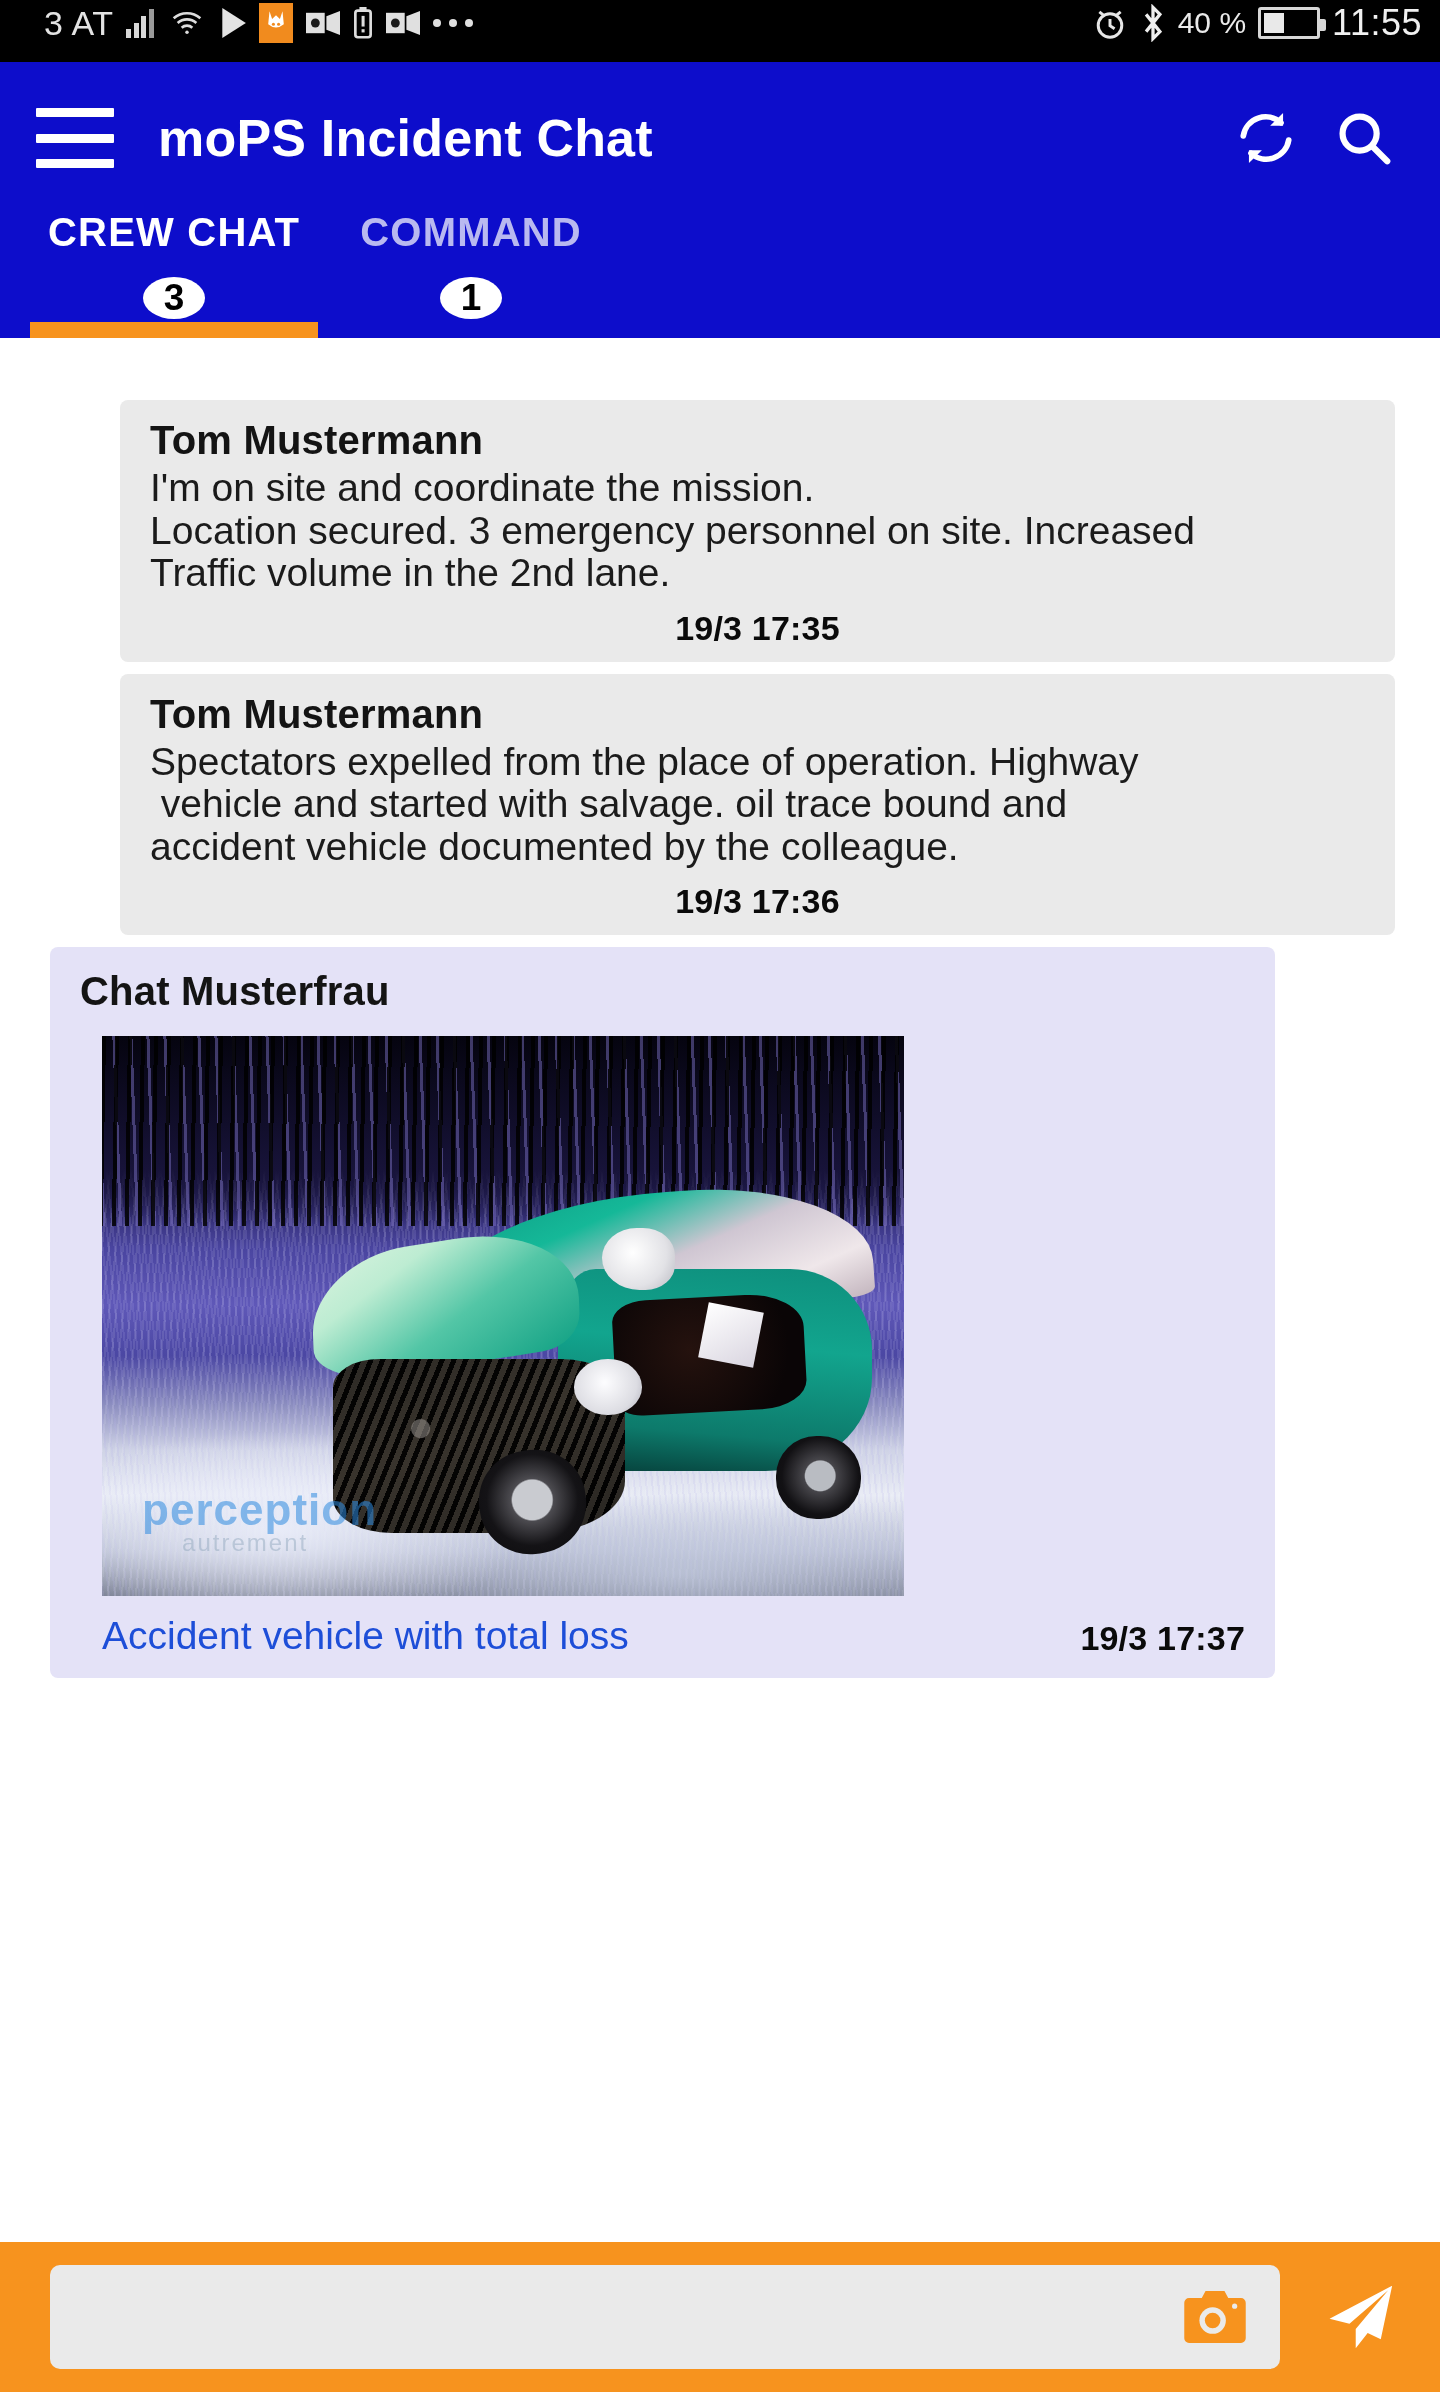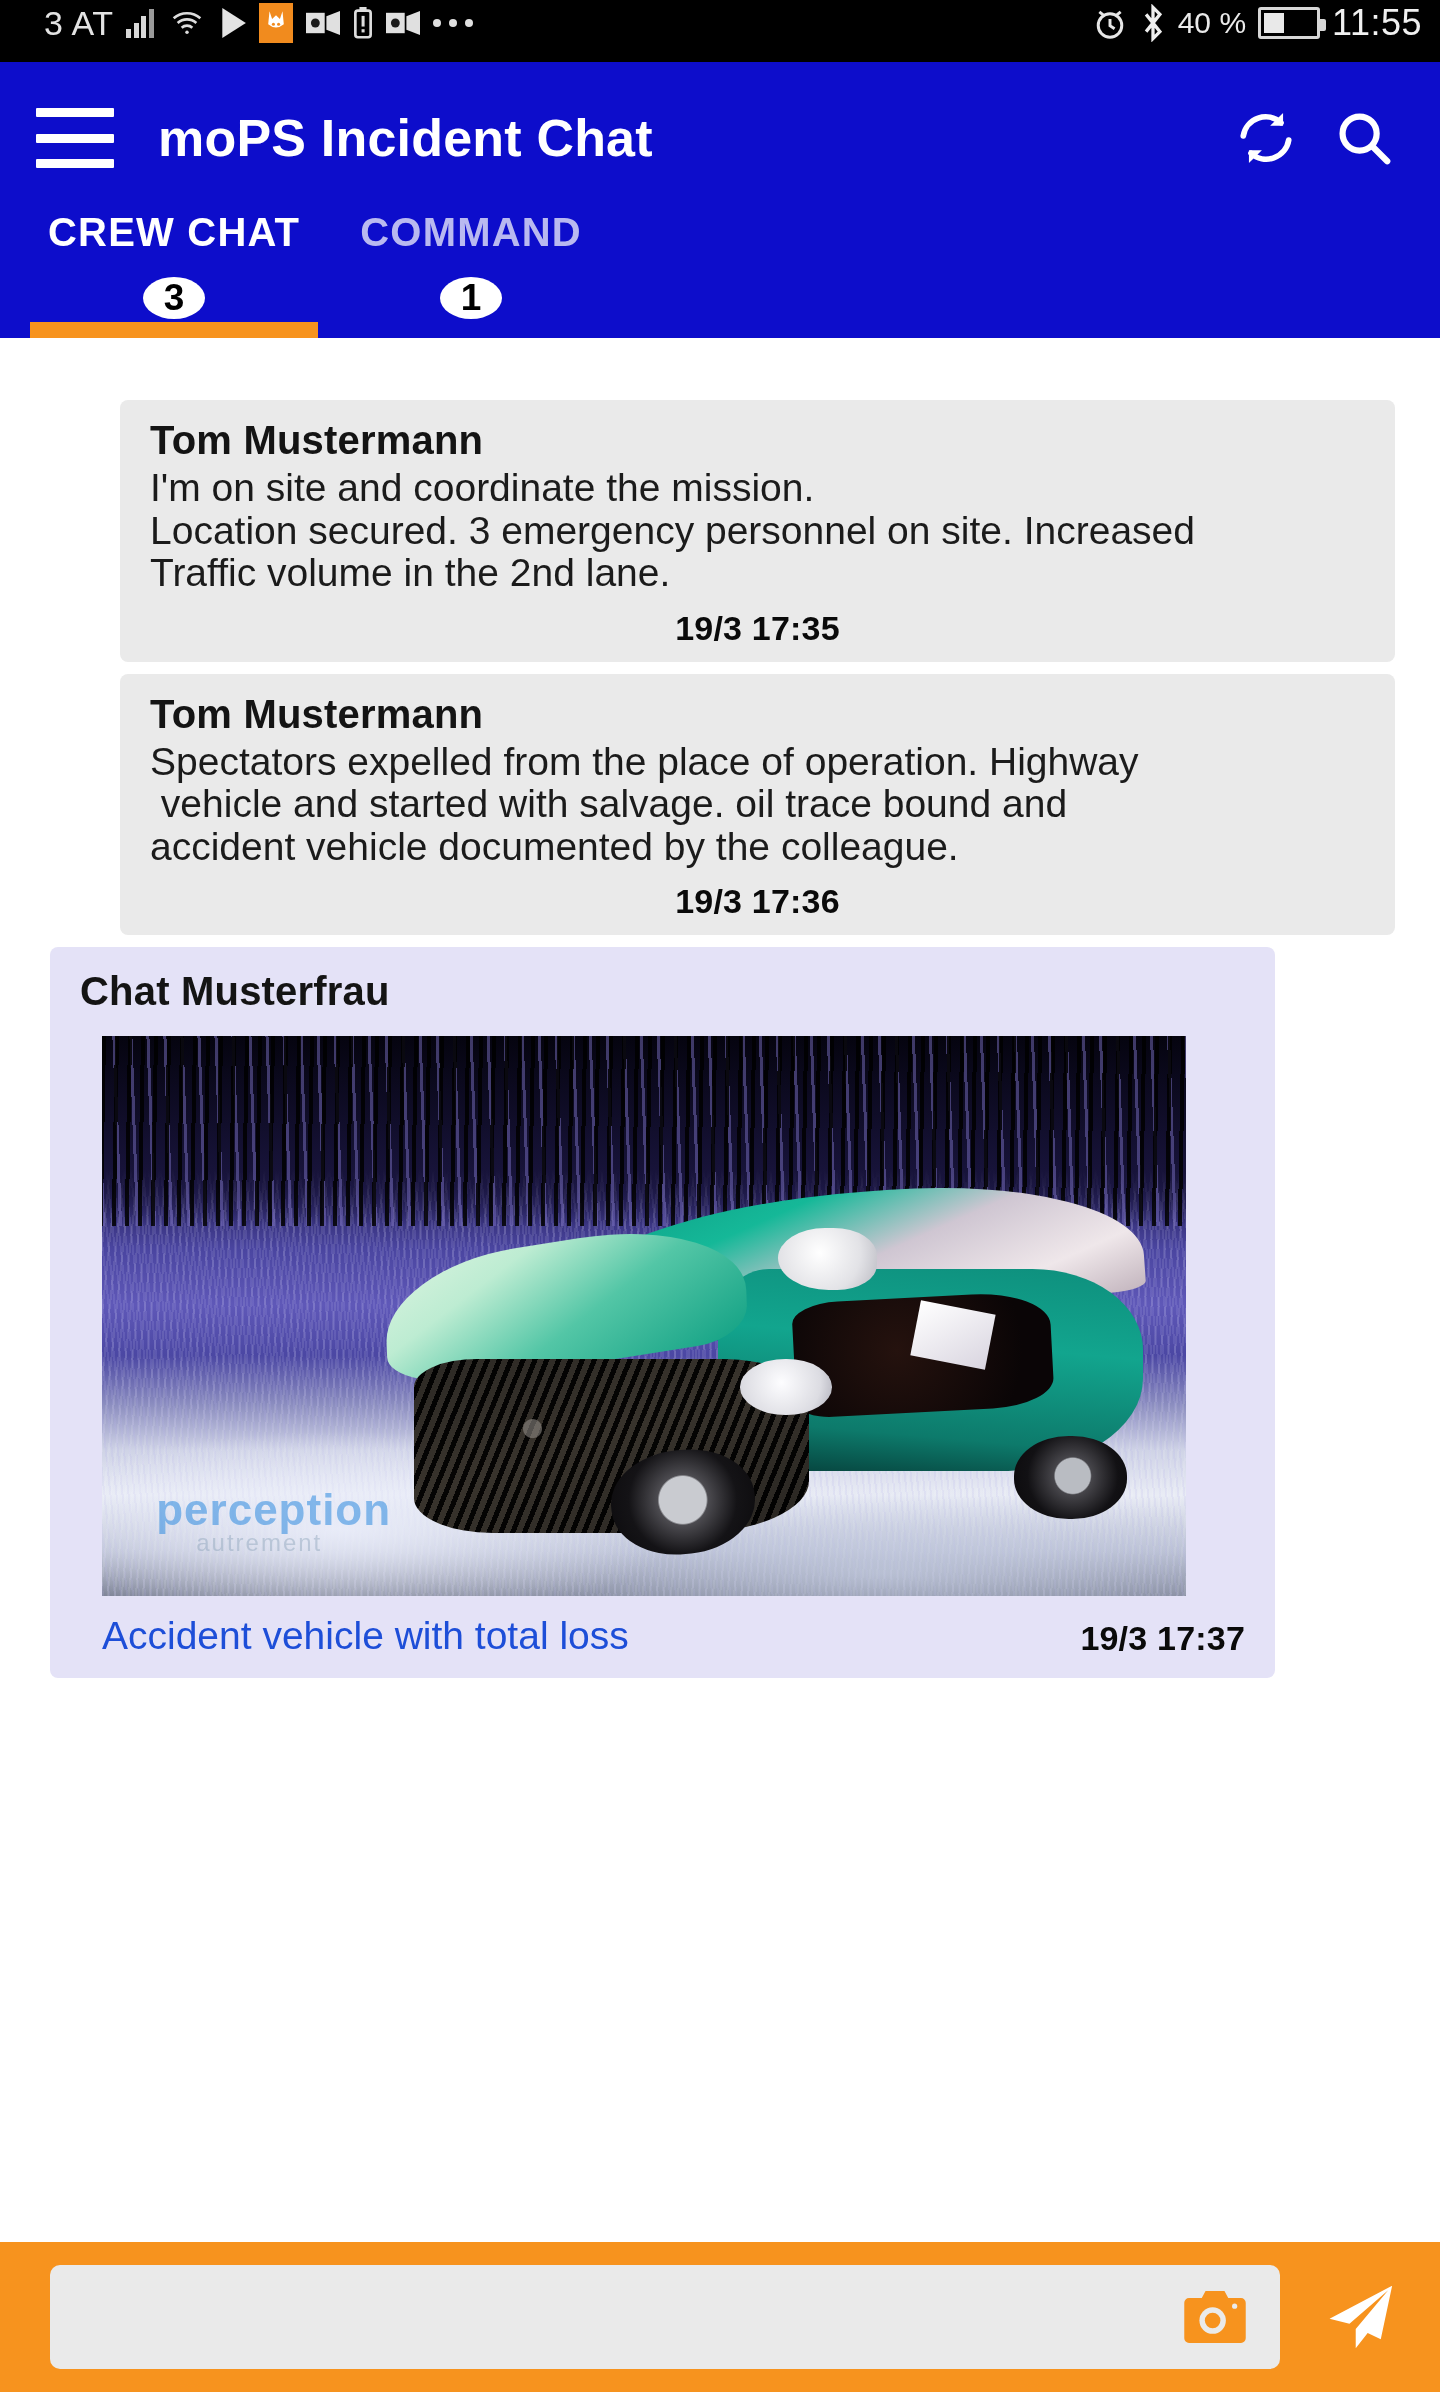--- a/index.html
+++ b/index.html
@@ -112,21 +112,21 @@
   .msg-body { font-size:39px; color:#1b1b1b; line-height:1.09; }
   .msg-body div { white-space:pre-wrap; }
   .msg-time {
     font-size:34px; font-weight:bold; color:#0a0a0a; text-align:right;
     letter-spacing:.2px;
   }
   .timerow { display:flex; justify-content:center; margin-top:14px; }
 
   
   .photo-wrap {
-    width:1084px; height:560px; margin:22px 0 0 22px;
+    width:802px; height:560px; margin:22px 0 0 22px;
     position:relative; overflow:hidden; background:#000000; cursor:pointer;
   }
   .photo-bg {
     position:absolute; inset:0;
     background:
       radial-gradient(ellipse 50% 28% at 22% 88%, rgba(235,238,250,.92), rgba(235,238,250,0) 62%),
       radial-gradient(ellipse 60% 22% at 72% 96%, rgba(200,208,228,.65), rgba(200,208,228,0) 70%),
       repeating-linear-gradient(96deg, rgba(255,255,255,.10) 0 2px, rgba(0,0,0,0) 2px 7px),
       repeating-linear-gradient(84deg, rgba(180,175,235,.16) 0 2px, rgba(0,0,0,0) 2px 6px),
       linear-gradient(180deg,

